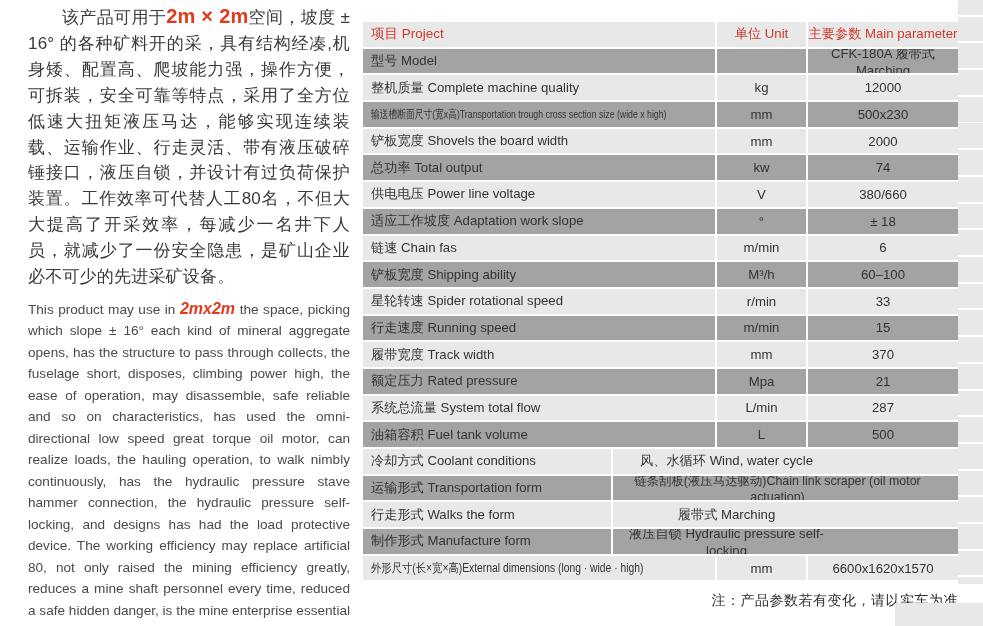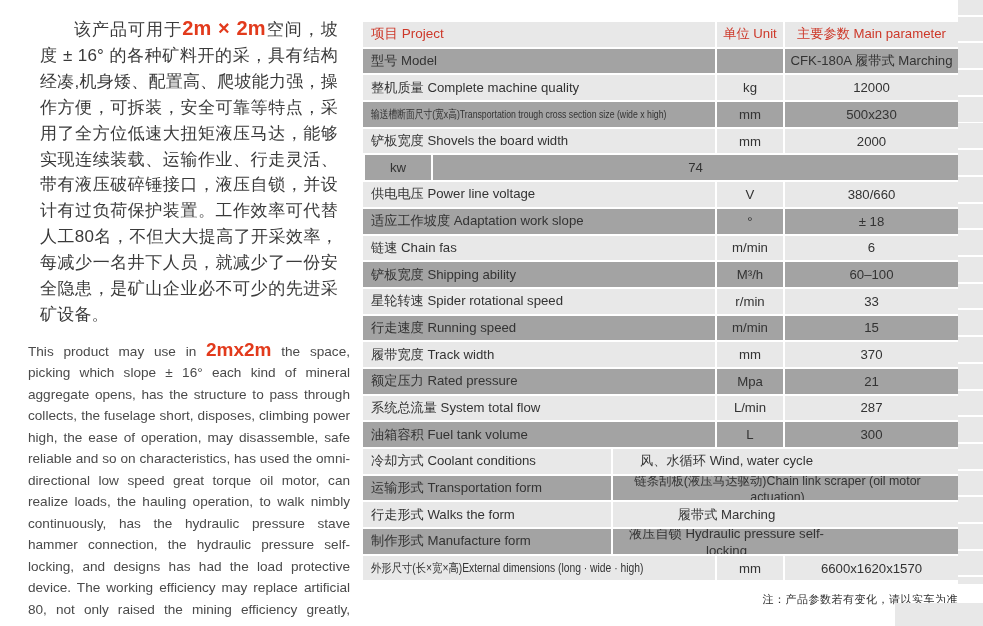--- a/index.html
+++ b/index.html
@@ -6,51 +6,51 @@
   body{
     width:983px;height:626px;position:relative;overflow:hidden;background:#ffffff;
     font-family:"Liberation Sans", sans-serif;
     -webkit-font-smoothing:antialiased;
   }
   .page{position:absolute;inset:0;}
 
   
   .intro{position:absolute;left:28px;top:5px;width:322px;}
   .intro-zh{
-    margin:12px;font-size:17px;line-height:25.9px;color:#3a3a3a;
+    margin:0;font-size:17px;line-height:25.9px;color:#3a3a3a;
     text-align:justify;text-indent:2em;letter-spacing:0.2px;
   }
   .intro-zh .hl{color:var(--accent-red,#e23a1c);font-weight:bold;font-size:20px;line-height:1;}
   .intro-en{
     margin:9px 0 0 0;font-size:13.6px;line-height:21.5px;color:#4a4a4a;text-align:justify;
   }
-  .intro-en .hl{color:var(--accent-red,#e23a1c);font-weight:bold;font-size:19px;line-height:1;}
+  .intro-en .hl{color:var(--accent-red,#e23a1c);font-weight:bold;font-size:16px;line-height:1;font-style:italic;}
 
   
   .spec{position:absolute;left:363px;top:22px;width:595px;}
   .srow{display:flex;height:24.7px;margin-bottom:2px;font-size:13.2px;color:#333;}
   .cell{display:flex;align-items:center;box-sizing:border-box;overflow:hidden;}
   .c-label{width:352px;padding-left:8px;}
-  .c-unit{width:66px;margin-left:2px;justify-content:center;}
+  .c-unit{width:89px;margin-left:2px;justify-content:center;}
   .c-value{flex:1;margin-left:2px;justify-content:center;text-align:center;}
   .srow.gray .cell{background:var(--stripe-gray,#e8e8e8);}
   .srow.white .cell{background:#a3a3a3;}
   .srow.head{color:var(--header-red,#cd3829);}
   .srow.head .c-label{font-size:13.5px;}
   .srow.merged .c-label{width:248px;}
   .srow.merged .c-value{padding-right:118px;}
   .srow.merged.wide .c-value{padding-right:16px;font-size:12.4px;justify-content:flex-end;}
   .c-label span{white-space:nowrap;}
   .cond-mild .c-label span{font-size:12px;transform:scaleX(0.86);transform-origin:left center;}
   .cond-strong .c-label span{font-size:11.5px;transform:scaleX(0.76);transform-origin:left center;}
 
   
   .note{
     position:absolute;left:363px;top:592px;width:595px;text-align:right;
-    font-size:11px;color:#2e2e2e;letter-spacing:0.5px;font-family:Liberation Serif, serif;
+    font-size:14px;color:#2e2e2e;letter-spacing:0.5px;font-family:Liberation Serif, serif;
   }
 
   
   .edge-stripe{position:absolute;left:958px;top:0;width:25px;height:584px;overflow:hidden;}
   .edge-stripe-inner{
     position:absolute;left:0;right:0;top:-10px;height:620px;
     background:repeating-linear-gradient(to bottom, var(--stripe-gray,#e8e8e8) 0 24.7px, #ffffff 24.7px 26.7px);
   }
   .corner-block{position:absolute;left:895px;top:603px;width:88px;height:23px;background:var(--stripe-gray,#e8e8e8);}
 </style>
@@ -115,20 +115,23 @@
             <span>铲板宽度 Shovels the board width</span>
           </div>
           <div class="cell c-unit">
             <span>mm</span>
           </div>
           <div class="cell c-value">
             <span>2000</span>
           </div>
         </div>
         <div class="srow white">
+          <div class="cell c-label">
+            <span>总功率 Total output</span>
+          </div>
           <div class="cell c-unit">
             <span>kw</span>
           </div>
           <div class="cell c-value">
             <span>74</span>
           </div>
         </div>
         <div class="srow gray">
           <div class="cell c-label">
             <span>供电电压 Power line voltage</span>
@@ -229,21 +232,21 @@
           </div>
         </div>
         <div class="srow white">
           <div class="cell c-label">
             <span>油箱容积 Fuel tank volume</span>
           </div>
           <div class="cell c-unit">
             <span>L</span>
           </div>
           <div class="cell c-value">
-            <span>300</span>
+            <span>500</span>
           </div>
         </div>
         <div class="srow gray merged">
           <div class="cell c-label">
             <span>冷却方式 Coolant conditions</span>
           </div>
           <div class="cell c-value">
             <span>风、水循环 Wind, water cycle</span>
           </div>
         </div>

